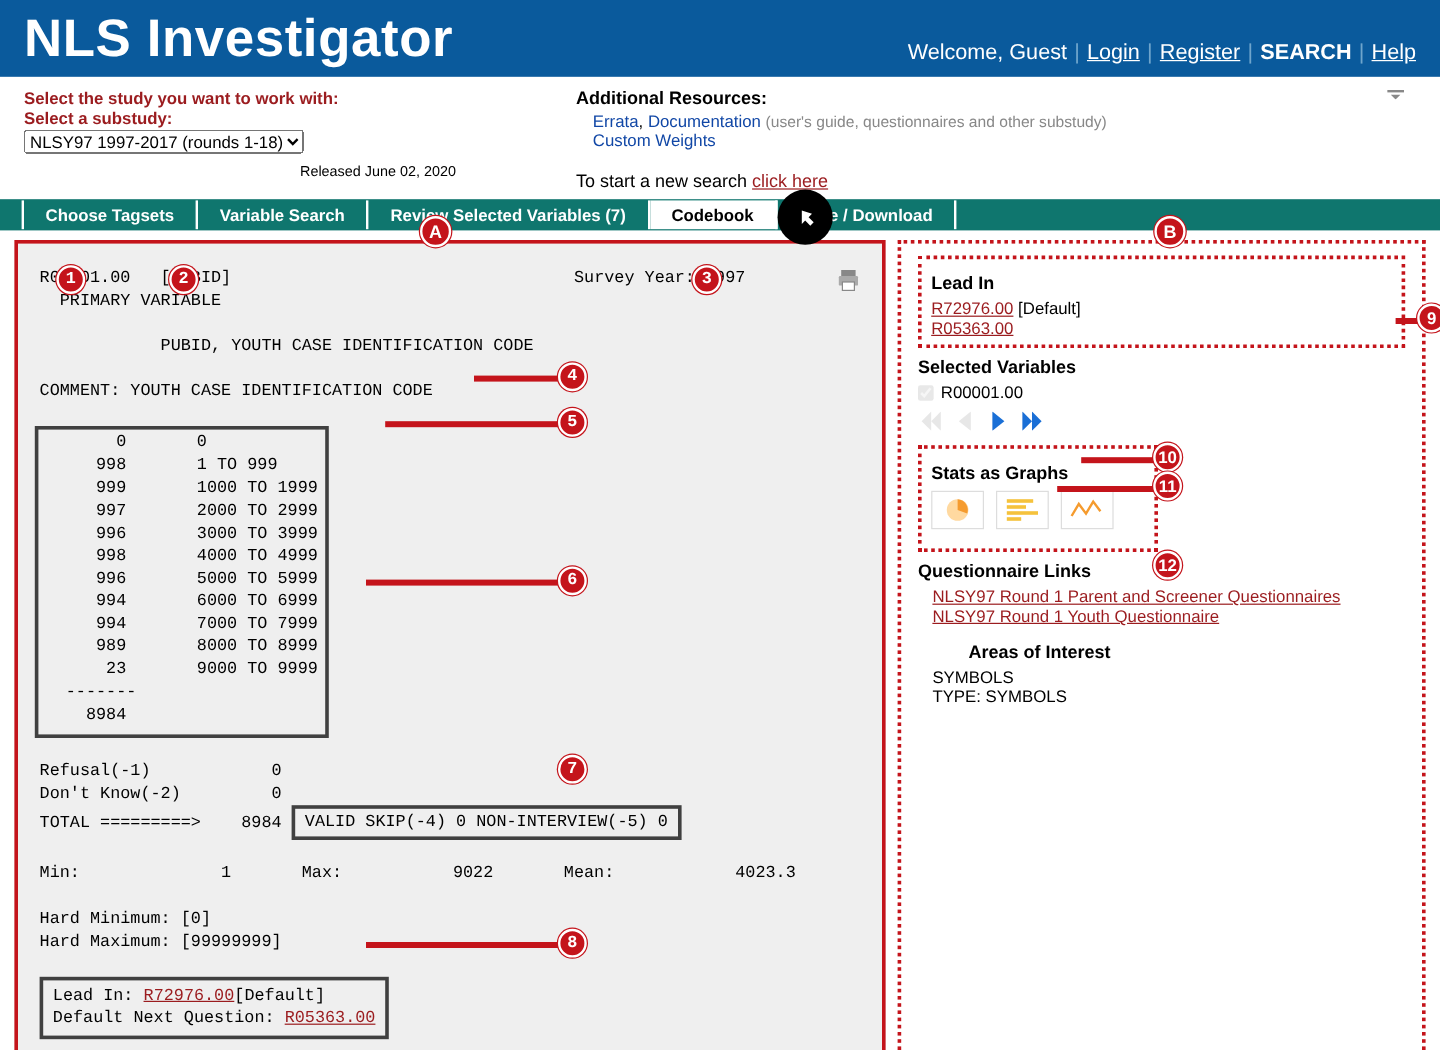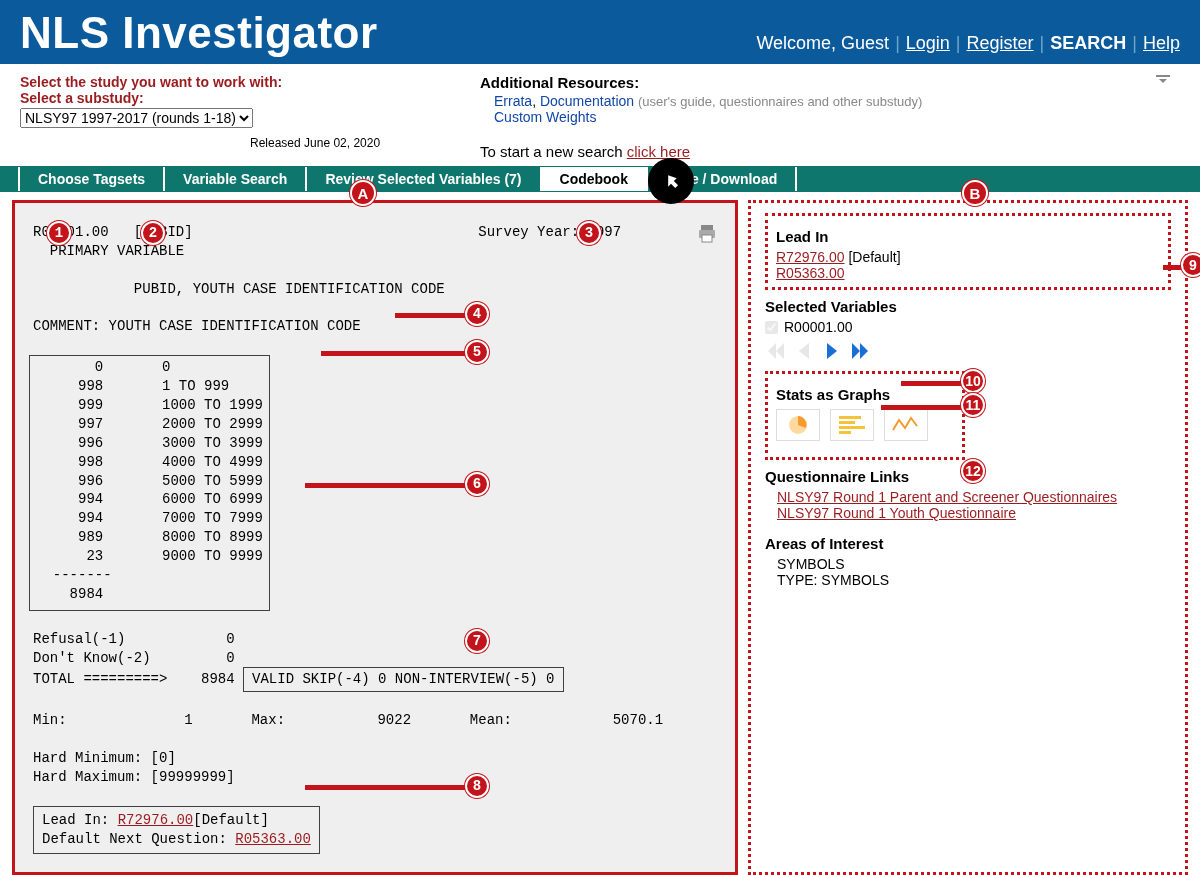--- a/index.html
+++ b/index.html
@@ -33,21 +33,21 @@
 
 .content { display: flex; padding: 8px 12px 10px 12px; gap: 10px; }
 .panel-a { flex: 1 1 730px; background: #efefef; border: 3px solid #c4141b; padding: 20px 18px 18px 18px; font-family: "Courier New", monospace; font-size: 14px; line-height: 1.35; position: relative; }
 .panel-b { flex: 0 0 440px; border: 3px dotted #c4141b; padding: 10px 14px; position: relative; }
 
 .print-icon { position: absolute; top: 22px; right: 18px; cursor: pointer; }
 
 .panel-a pre { font-family: "Courier New", monospace; font-size: 14px; white-space: pre; }
 .panel-a a { color: #9b1c1f; text-decoration: underline; cursor: pointer; }
 
-.redbox { border: 1px solid #404040; display: inline-block; }
+.redbox { border: 3px solid #404040; display: inline-block; }
 .box6 { padding: 2px 6px 6px 6px; }
 .box7 { padding: 2px 8px; }
 .box8 { padding: 4px 8px; }
 
 .panel-b h4 { font-size: 15px; font-weight: bold; margin-top: 6px; margin-bottom: 4px; }
 .panel-b a { color: #9b1c1f; text-decoration: underline; cursor: pointer; font-size: 14px; }
 .selvar { display: flex; align-items: center; gap: 6px; margin: 4px 0; }
 .selvar input[type=checkbox] { accent-color: #888; opacity: 0.5; }
 
 .navarrows { display: flex; gap: 6px; margin: 6px 0 10px 0; }
@@ -204,21 +204,21 @@
 
 <pre> </pre>
 <pre>Refusal(-1)            0</pre>
 <pre>Don't Know(-2)         0</pre>
 <pre style="display:inline;">TOTAL =========&gt;    8984 </pre><span class="redbox box7" style="display:inline-block; vertical-align:middle; font-family:'Courier New',monospace;"> VALID SKIP(-4)       0     NON-INTERVIEW(-5)       0 </span>
     <div class="callout" style="left:450px; top:426px;">
         <div class="bubble-num">7</div>
       </div>
 
 <pre> </pre>
-<pre>Min:              1       Max:           9022       Mean:            5070.1</pre>
+<pre>Min:              1       Max:           9022       Mean:            4023.3</pre>
 <pre> </pre>
 <pre>Hard Minimum: [0]</pre>
 <pre>Hard Maximum: [99999999]</pre>
 <pre> </pre>
 
     <div class="redbox box8" style="display:inline-block;">
 <pre style="margin:0;"><span>Lead In: </span><a>R72976.00</a><span>[Default]</span></pre>
 <pre style="margin:0;"><span>Default Next Question: </span><a>R05363.00</a></pre>
     </div>
     <div class="connector" style="left:290px; top:582px; width:162px;"></div>
@@ -306,20 +306,20 @@
     <div class="callout" style="left:210px; top:256px;">
         <div class="bubble-num">12</div>
       </div>
 
     <h4>Questionnaire Links</h4>
     <div style="padding-left:12px;">
       <a>NLSY97 Round 1 Parent and Screener Questionnaires</a><br>
       <a>NLSY97 Round 1 Youth Questionnaire</a>
     </div>
 
-    <h4 style="margin-top:14px;">Areas of Interest</h4>
+    <h4 style="margin-top:14px;margin-left:42px;">Areas of Interest</h4>
     <div style="padding-left:12px;">
       <div>SYMBOLS</div>
       <div>TYPE: SYMBOLS</div>
     </div>
 
   </div>
 </div>
 
 </body></html>

